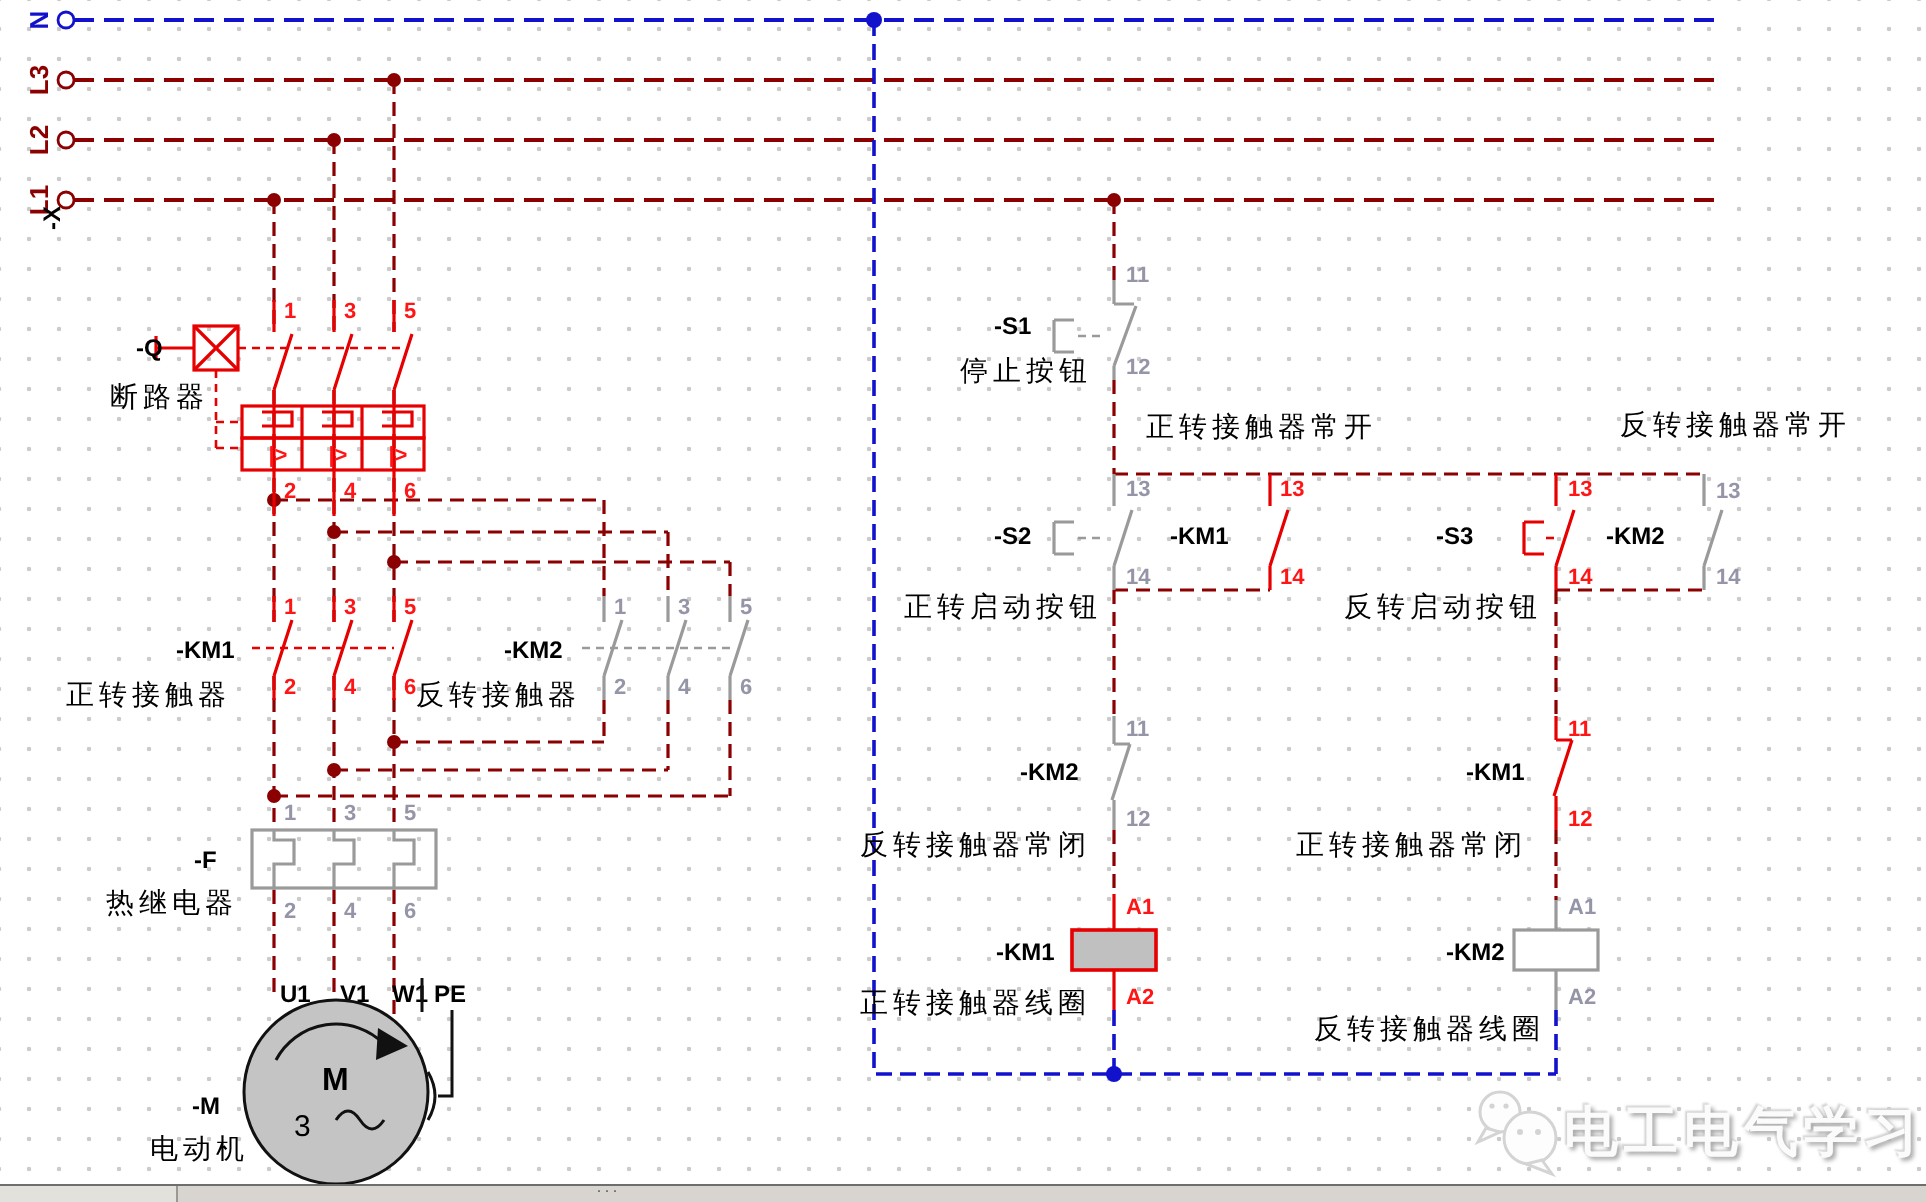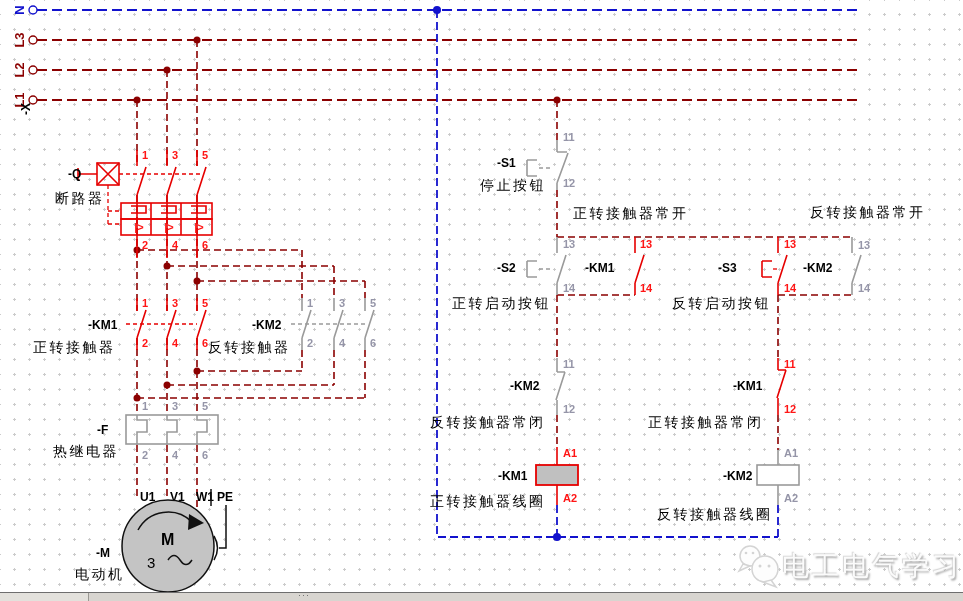--- a/index.html
+++ b/index.html
@@ -22,21 +22,21 @@
   .red{stroke:#e60000;stroke-width:1.6;fill:none;}
   .redd{stroke:#e60000;stroke-width:1.3;stroke-dasharray:4 3;fill:none;}
   .gray{stroke:#9a9a9a;stroke-width:1.6;fill:none;}
   .grayd{stroke:#9a9a9a;stroke-width:1.3;stroke-dasharray:4 3;fill:none;}
   .blk{stroke:#111;stroke-width:1.5;fill:none;}
   .statusbar{position:absolute;left:0;top:592px;width:963px;height:9px;
              background:#d8d5d0;border-top:1px solid #6e6e6e;z-index:5;}
   .statusbar .pane{position:absolute;left:0;top:0;width:88px;height:9px;
              background:#e3e1dc;border-right:1px solid #9a9893;}
   .statusbar .handle{position:absolute;left:298px;top:-3px;color:#666;font-size:9px;letter-spacing:1px;}
-  .watermark{position:absolute;left:782px;top:548px;font-size:27px;font-weight:normal;
+  .watermark{position:absolute;left:782px;top:548px;font-size:27px;font-weight:bold;
              color:#fbfbfb;letter-spacing:3px;z-index:3;
              text-shadow:1.5px 1.5px 2px #a8a8a8, -1px -1px 1px #d6d6d6;}
 </style>
 </head>
 <body>
 
 <div class="stage">
 <svg width="963" height="601" viewBox="0 0 963 601">
 
   <g>

